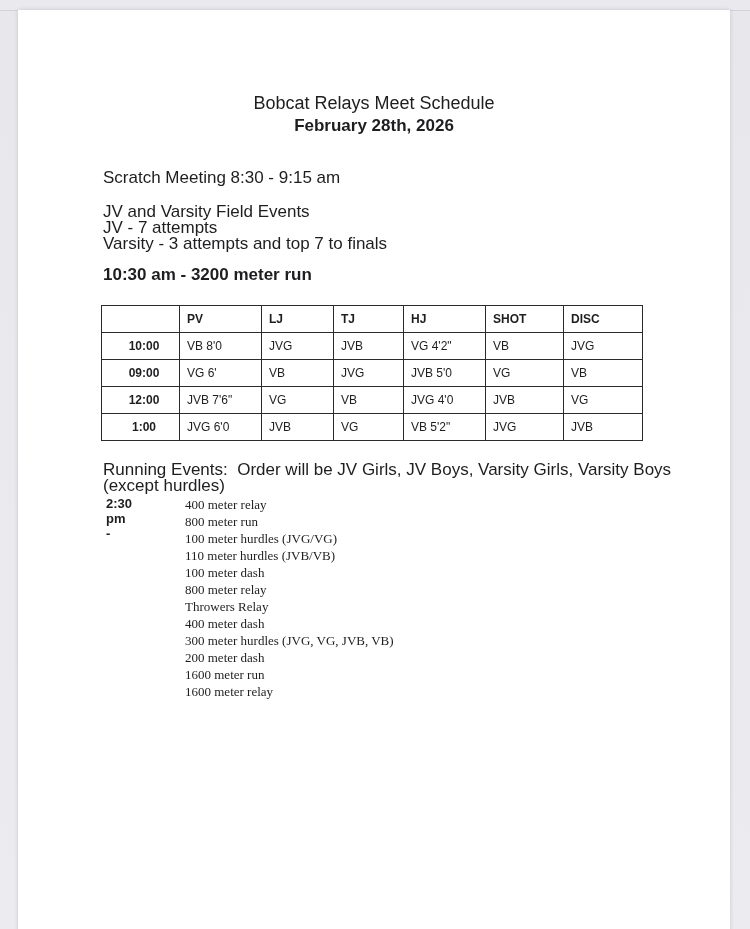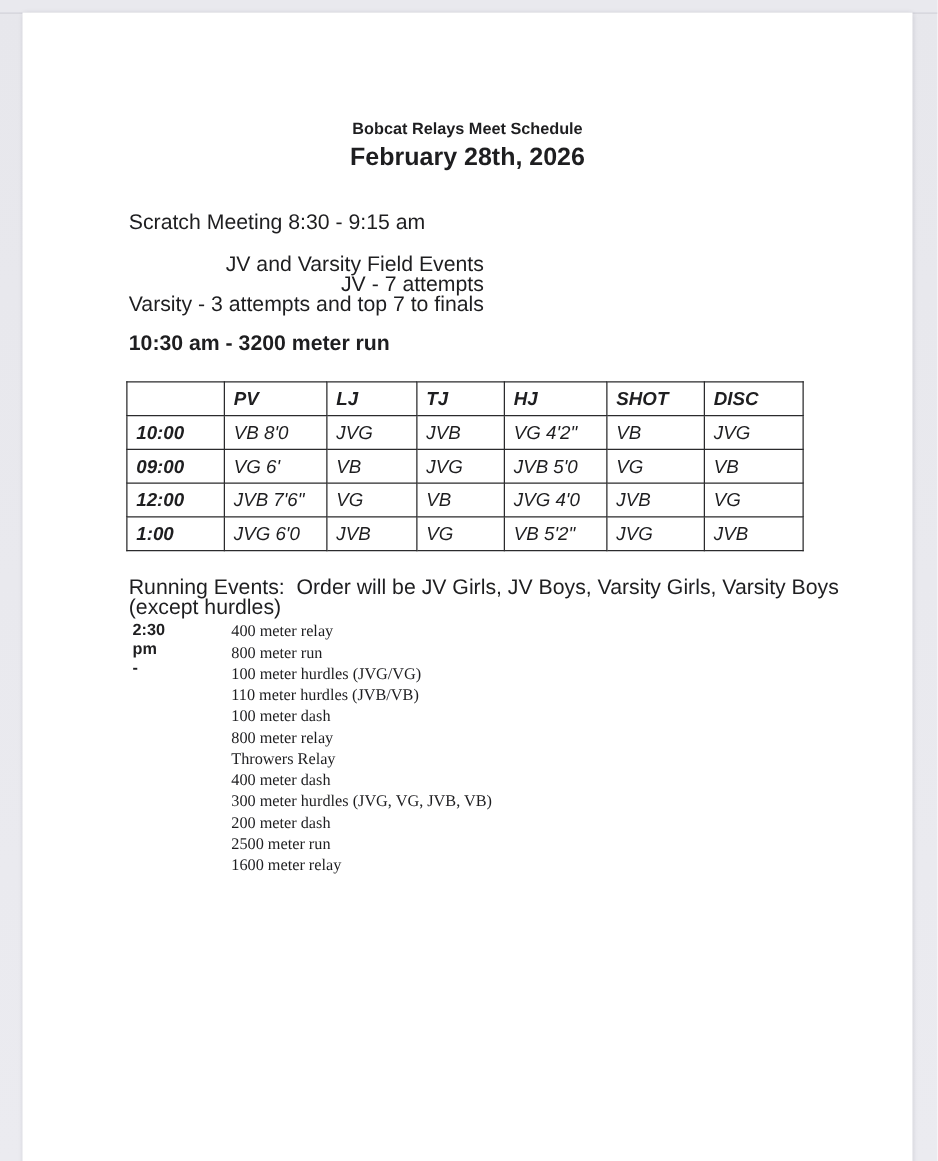--- a/index.html
+++ b/index.html
@@ -17,47 +17,46 @@
     border-bottom: 1px solid #d2d2d9;
   }
   .page {
     position: absolute;
     left: 18px; top: 10px;
     width: 712px; height: 940px;
     background: #ffffff;
     box-shadow: 0 0 4px rgba(40,40,60,0.18);
   }
   .title-block { position: absolute; left: 0; top: 82px; width: 712px; text-align: center; }
-  .doc-title  { font-size: 13px; font-weight: bold; line-height: 22px; }
-  .doc-date   { font-size: 20px; font-weight: bold; line-height: 20px; margin-top: 2px; }
+  .doc-title  { font-size: 18px; font-weight: normal; line-height: 22px; }
+  .doc-date   { font-size: 17px; font-weight: bold; line-height: 20px; margin-top: 2px; }
 
   .txt { position: absolute; left: 85px; font-size: 17px; line-height: 16px; }
   .scratch      { top: 160px; }
-  .field-block  { top: 194px; text-align: right; }
+  .field-block  { top: 194px; }
   .run3200      { top: 257px; font-weight: bold; text-align: center; }
 
   table.field-schedule {
     position: absolute; left: 83px; top: 295px;
     border-collapse: collapse;
     table-layout: fixed;
     width: 541px;
   }
   table.field-schedule td, table.field-schedule th {
     border: 1.5px solid #2b2b2d;
-    font-size: 15px;
+    font-size: 12px;
     padding: 0 0 0 7px;
     height: 26px;
     text-align: left;
     vertical-align: middle;
     white-space: nowrap;
     overflow: hidden;
-    font-style: italic;
   }
   table.field-schedule th { font-weight: bold; }
-  table.field-schedule td.time-cell { font-weight: bold; }
+  table.field-schedule td.time-cell { font-weight: bold; text-align: center; }
   col.c-time { width: 78px; }
   col.c-pv   { width: 82px; }
   col.c-lj   { width: 72px; }
   col.c-tj   { width: 70px; }
   col.c-hj   { width: 82px; }
   col.c-shot { width: 78px; }
   col.c-disc { width: 79px; }
 
   .running-note { top: 452px; white-space: pre-wrap; }
   .running-block { position: absolute; left: 85px; top: 486px; font-size: 13px; }
@@ -154,18 +153,18 @@
       <div>400 meter relay</div>
       <div>800 meter run</div>
       <div>100 meter hurdles (JVG/VG)</div>
       <div>110 meter hurdles (JVB/VB)</div>
       <div>100 meter dash</div>
       <div>800 meter relay</div>
       <div>Throwers Relay</div>
       <div>400 meter dash</div>
       <div>300 meter hurdles (JVG, VG, JVB, VB)</div>
       <div>200 meter dash</div>
-      <div>2500 meter run</div>
+      <div>1600 meter run</div>
       <div>1600 meter relay</div>
     </div>
   </div>
 
 </div>
 
 </body></html>

